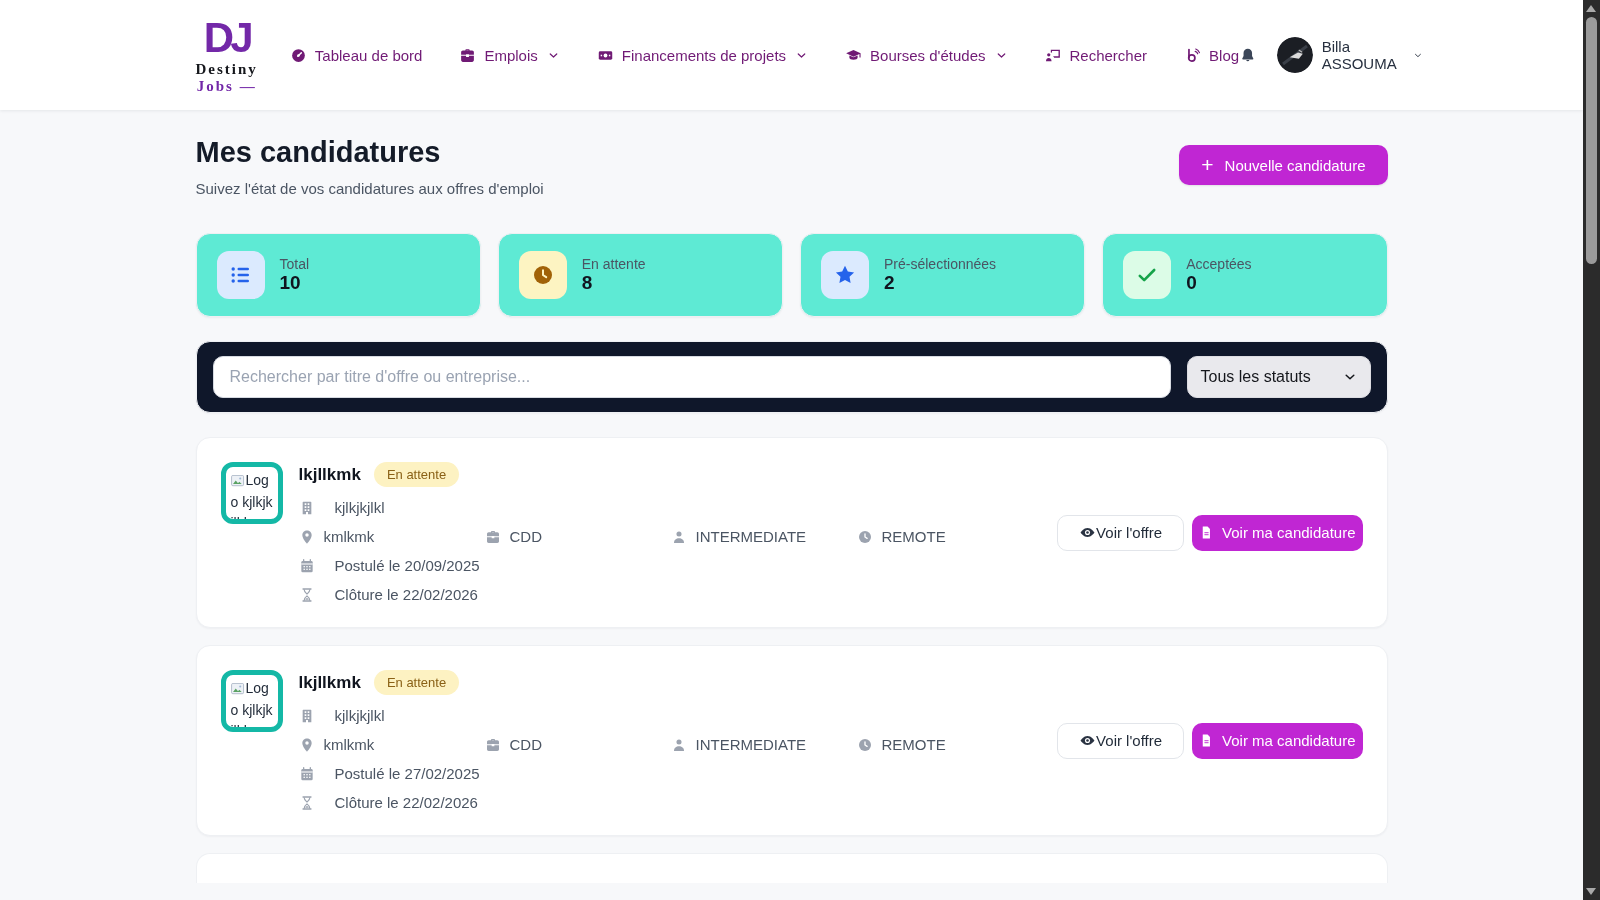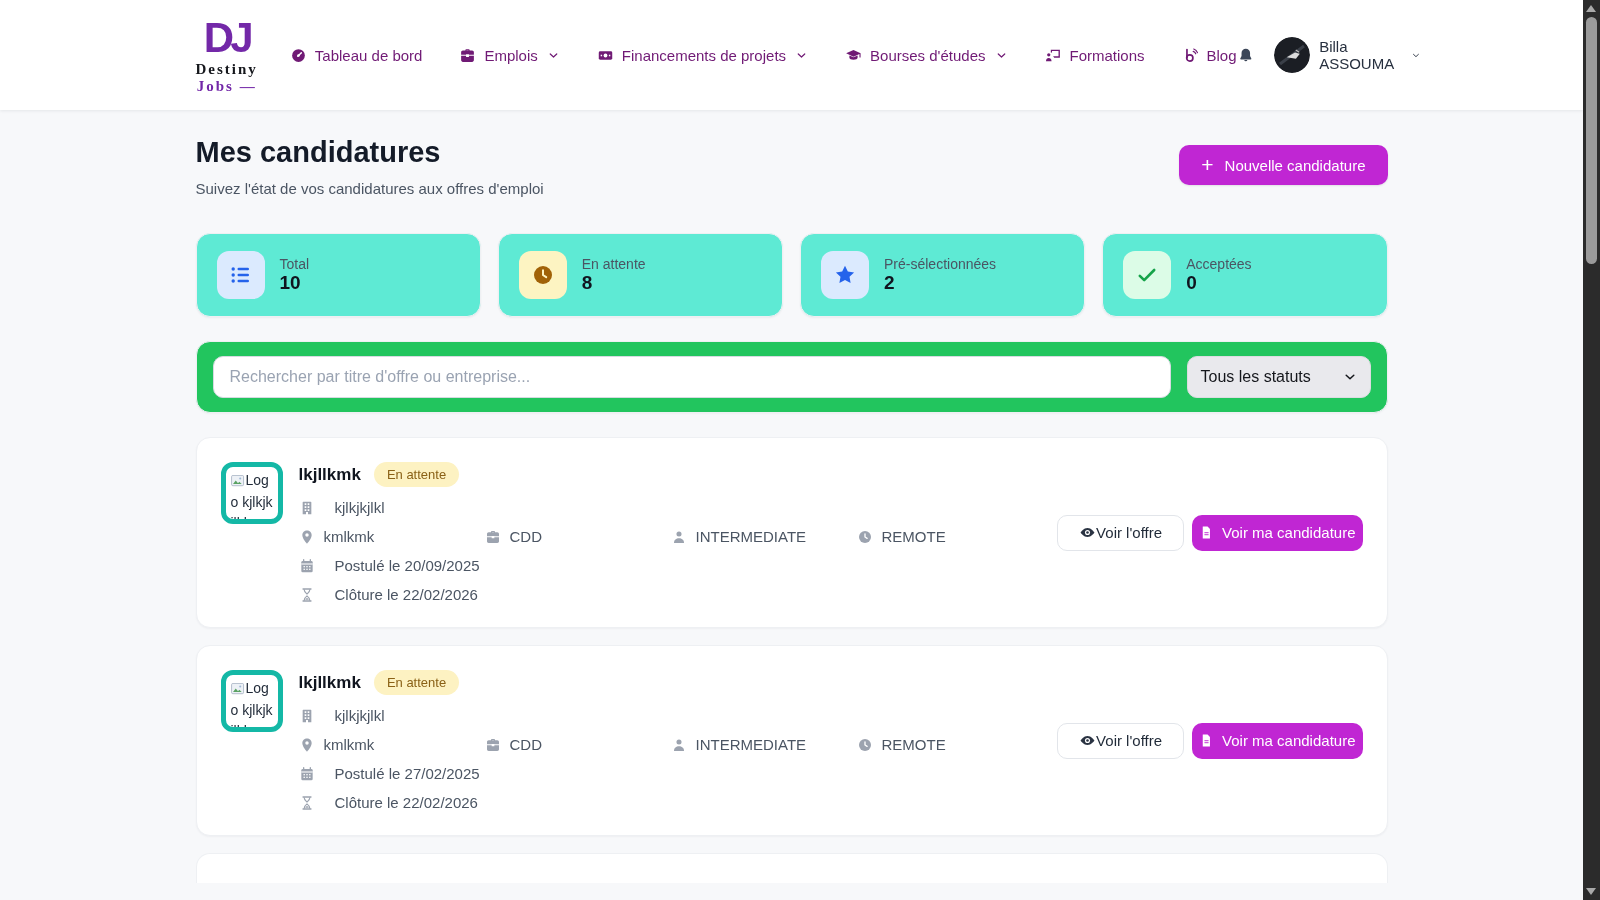--- a/index.html
+++ b/index.html
@@ -46,21 +46,21 @@
   .stats-row { display:flex; gap:17px; margin-top:36px; }
   .stat-card { flex:1; background:#5eead4; border:1px solid #eef0f3; border-radius:14px; padding:17px 20px; display:flex; align-items:center; gap:15px; box-shadow:0 1px 2px rgba(16,24,40,.05); }
   .stat-icon { width:48px; height:48px; border-radius:12px; display:flex; align-items:center; justify-content:center; flex:none; }
   .stat-icon svg { width:24px; height:24px; }
   .stat-icon.blue   { background:#dbeafe; color:#2563eb; }
   .stat-icon.yellow { background:#fdf4c2; color:#a16207; }
   .stat-icon.green  { background:#dcfce7; color:#16a34a; }
   .stat-label { font-size:14px; color:#4b5563; }
   .stat-value { font-size:19px; font-weight:700; color:#10151f; margin-top:0; }
 
-  .search-card { background:#22c55e; border:1px solid #eef0f3; border-radius:14px; padding:14px 16px; display:flex; gap:16px; margin-top:24px; box-shadow:0 1px 2px rgba(16,24,40,.04); }
+  .search-card { background:#0f172a; border:1px solid #eef0f3; border-radius:14px; padding:14px 16px; display:flex; gap:16px; margin-top:24px; box-shadow:0 1px 2px rgba(16,24,40,.04); }
   .search-input { flex:1; height:42px; border:1px solid #d6dae1; border-radius:10px; padding:0 16px; font-size:16px; color:#111827; font-family:inherit; outline:none; background:#fff; }
   .search-input::placeholder { color:#9aa3b2; }
   .status-select { width:184px; height:42px; background:#e9e9ed; border:1px solid #dcdce1; border-radius:10px; display:flex; align-items:center; justify-content:space-between; padding:0 13px; font-size:16px; color:#15171c; cursor:pointer; }
   .status-select .chev { width:14px; height:14px; color:#15171c; }
 
   .app-card { background:#fff; border:1px solid #eef0f3; border-radius:14px; padding:24px; display:flex; gap:16px; margin-top:17px; box-shadow:0 1px 2px rgba(16,24,40,.04); }
   .app-card.first { margin-top:24px; }
   .logo-box { width:62px; height:62px; border:5px solid #14b8a6; border-radius:12px; overflow:hidden; padding:3px 5px; font-size:14px; color:#1f2937; line-height:1.45; flex:none; word-break:break-all; }
   .broken-img { display:inline-block; vertical-align:-2px; margin-right:1px; }
   .app-main { flex:1; min-width:0; }
@@ -132,21 +132,21 @@
           <svg class="chev" viewBox="0 0 24 24">
               <path d="M6 9.2l6 5.6 6-5.6" fill="none" stroke="currentColor" stroke-width="2.2" stroke-linecap="round" stroke-linejoin="round"></path>
             </svg>
         </div>
         <div class="nav-item">
           <svg class="mi" viewBox="0 0 24 24" fill="currentColor">
               <path d="M8.2 4H21v11h-8.1c-.4-.8-1-1.4-1.7-1.8h7.9V5.8H9.9v2.3c-.6-.3-1.1-.4-1.7-.5V4z"></path>
               <circle cx="5.3" cy="11" r="2.3"></circle>
               <path d="M1.4 19.6c0-2.3 1.8-3.9 3.9-3.9s3.9 1.6 3.9 3.9v.4H1.4v-.4z"></path>
             </svg>
-          <span>Formations</span>
+          <span>Rechercher</span>
         </div>
         <div class="nav-item">
           <svg class="mi" viewBox="0 0 24 24">
               <path d="M7 3.5v11.5" stroke="currentColor" stroke-width="2.4" fill="none" stroke-linecap="round"></path>
               <circle cx="11" cy="15.5" r="4.4" stroke="currentColor" stroke-width="2.4" fill="none"></circle>
               <path d="M15.8 6.2a5.4 5.4 0 0 1 3.6 3.4" stroke="currentColor" stroke-width="1.7" fill="none" stroke-linecap="round"></path>
               <path d="M16.6 2.9a8.6 8.6 0 0 1 5.2 5" stroke="currentColor" stroke-width="1.7" fill="none" stroke-linecap="round"></path>
             </svg>
           <span>Blog</span>
         </div>

